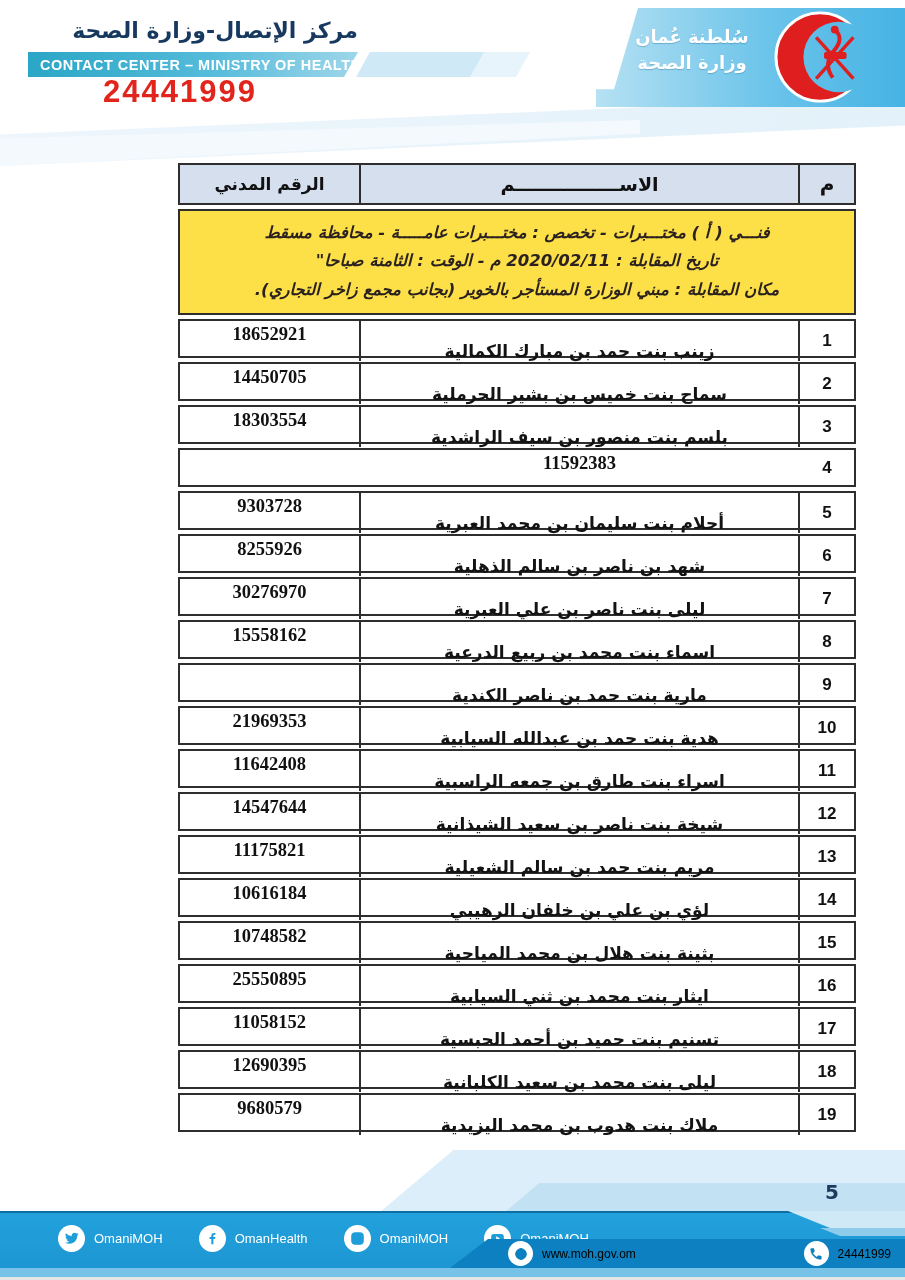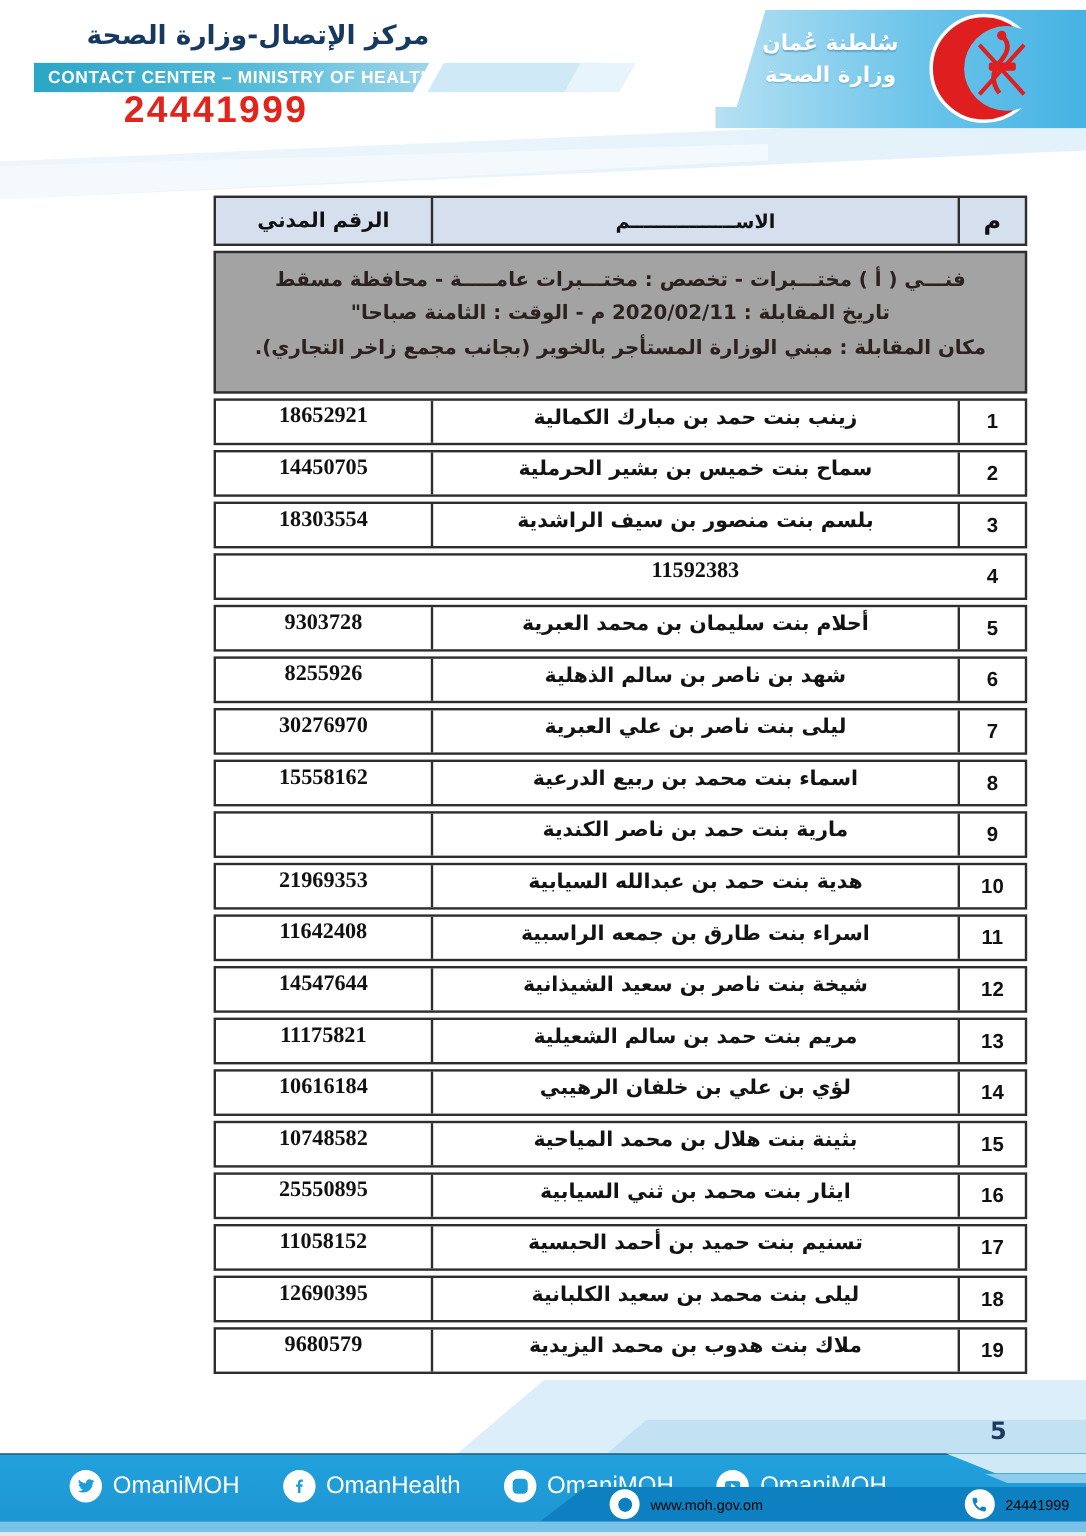--- a/index.html
+++ b/index.html
@@ -46,29 +46,29 @@
 
   
   .tbl{left:178px;top:163px;width:678px;direction:rtl;}
   .tbl-box{box-sizing:border-box;border:2px solid #2e2e2e;background:#fff;
     margin-bottom:4px;display:grid;grid-template-columns:54px 441px 179px;}
   .tbl-head{background:#d5dfee;height:42px;}
   .tbl-head .cell{display:flex;align-items:center;justify-content:center;
     font-weight:bold;color:#111;}
   .cell-name{border-left:2px solid #2e2e2e;border-right:2px solid #2e2e2e;}
   .tbl-head .cell-no{font-size:20px;}
-  .tbl-head .cell-name{font-size:16px;}
+  .tbl-head .cell-name{font-size:19px;}
   .tbl-head .cell-civil{font-size:17px;}
-  .notice{display:block;background:#a3a3a3;padding:8px 10px 22px;text-align:center;}
+  .notice{display:block;background:#fde047;padding:8px 10px 9px;text-align:center;font-style:italic;}
   .notice div{font-size:16.5px;font-weight:bold;color:#2b2220;line-height:1.72;}
   .row{height:39px;}
   .row .cell-no{display:flex;align-items:center;justify-content:center;
     font-family:"Liberation Sans",sans-serif;font-weight:bold;font-size:17px;color:#111;}
   .row .cell-name{display:flex;align-items:flex-start;justify-content:center;
-    padding-top:4px;font-weight:bold;font-size:17px;color:#131313;}
+    padding-top:20px;font-weight:bold;font-size:17px;color:#131313;}
   .row .cell-civil{display:flex;align-items:flex-start;justify-content:center;
     padding-top:3px;font-family:"Liberation Serif",serif;direction:ltr;
     font-weight:bold;font-size:18.5px;color:#111;}
 
   
   .page-no{left:812px;top:1180px;width:40px;text-align:center;
     font-size:20px;font-weight:600;color:#1d3a5f;}
 
   
   .foot-bar{left:0;top:1211px;width:905px;height:57px;
@@ -77,21 +77,21 @@
     clip-path:polygon(0 0,100% 0,100% 100%,42px 100%);}
   .foot-notch2{left:820px;top:1228px;width:85px;height:8px;background:#8fcbea;
     clip-path:polygon(0 0,100% 0,100% 100%,20px 100%);}
   .foot-strip{left:0;top:1268px;width:905px;height:9px;background:#79c2e7;}
   .foot-base{left:0;top:1277px;width:905px;height:3px;background:#e6e6e6;}
   .social-row{left:58px;top:1224px;height:28px;display:flex;align-items:center;gap:36px;}
   .social-item{display:flex;align-items:center;gap:9px;}
   .icon-circle{width:27px;height:27px;border-radius:50%;background:#ffffff;
     display:flex;align-items:center;justify-content:center;flex:0 0 auto;}
   .icon-circle svg{width:15px;height:15px;fill:#1e9ed9;}
-  .social-label{color:#ffffff;font-family:"Liberation Sans",sans-serif;font-size:20px;}
+  .social-label{color:#ffffff;font-family:"Liberation Sans",sans-serif;font-size:13px;}
   .foot-dark{left:450px;top:1239px;width:455px;height:29px;background:#0c80c0;
     clip-path:polygon(38px 0,100% 0,100% 100%,0 100%);
     display:flex;align-items:center;justify-content:space-between;
     padding:0 14px 0 58px;box-sizing:border-box;}
   .foot-dark .grp{display:flex;align-items:center;gap:9px;}
   .foot-dark .icon-circle{width:25px;height:25px;}
   .foot-dark .icon-circle svg{width:14px;height:14px;fill:#0c80c0;stroke:#0c80c0;}
   .foot-dark .txt{color:#000000;font-family:Liberation Sans, sans-serif;font-size:12px;}
 </style>
 </head>

